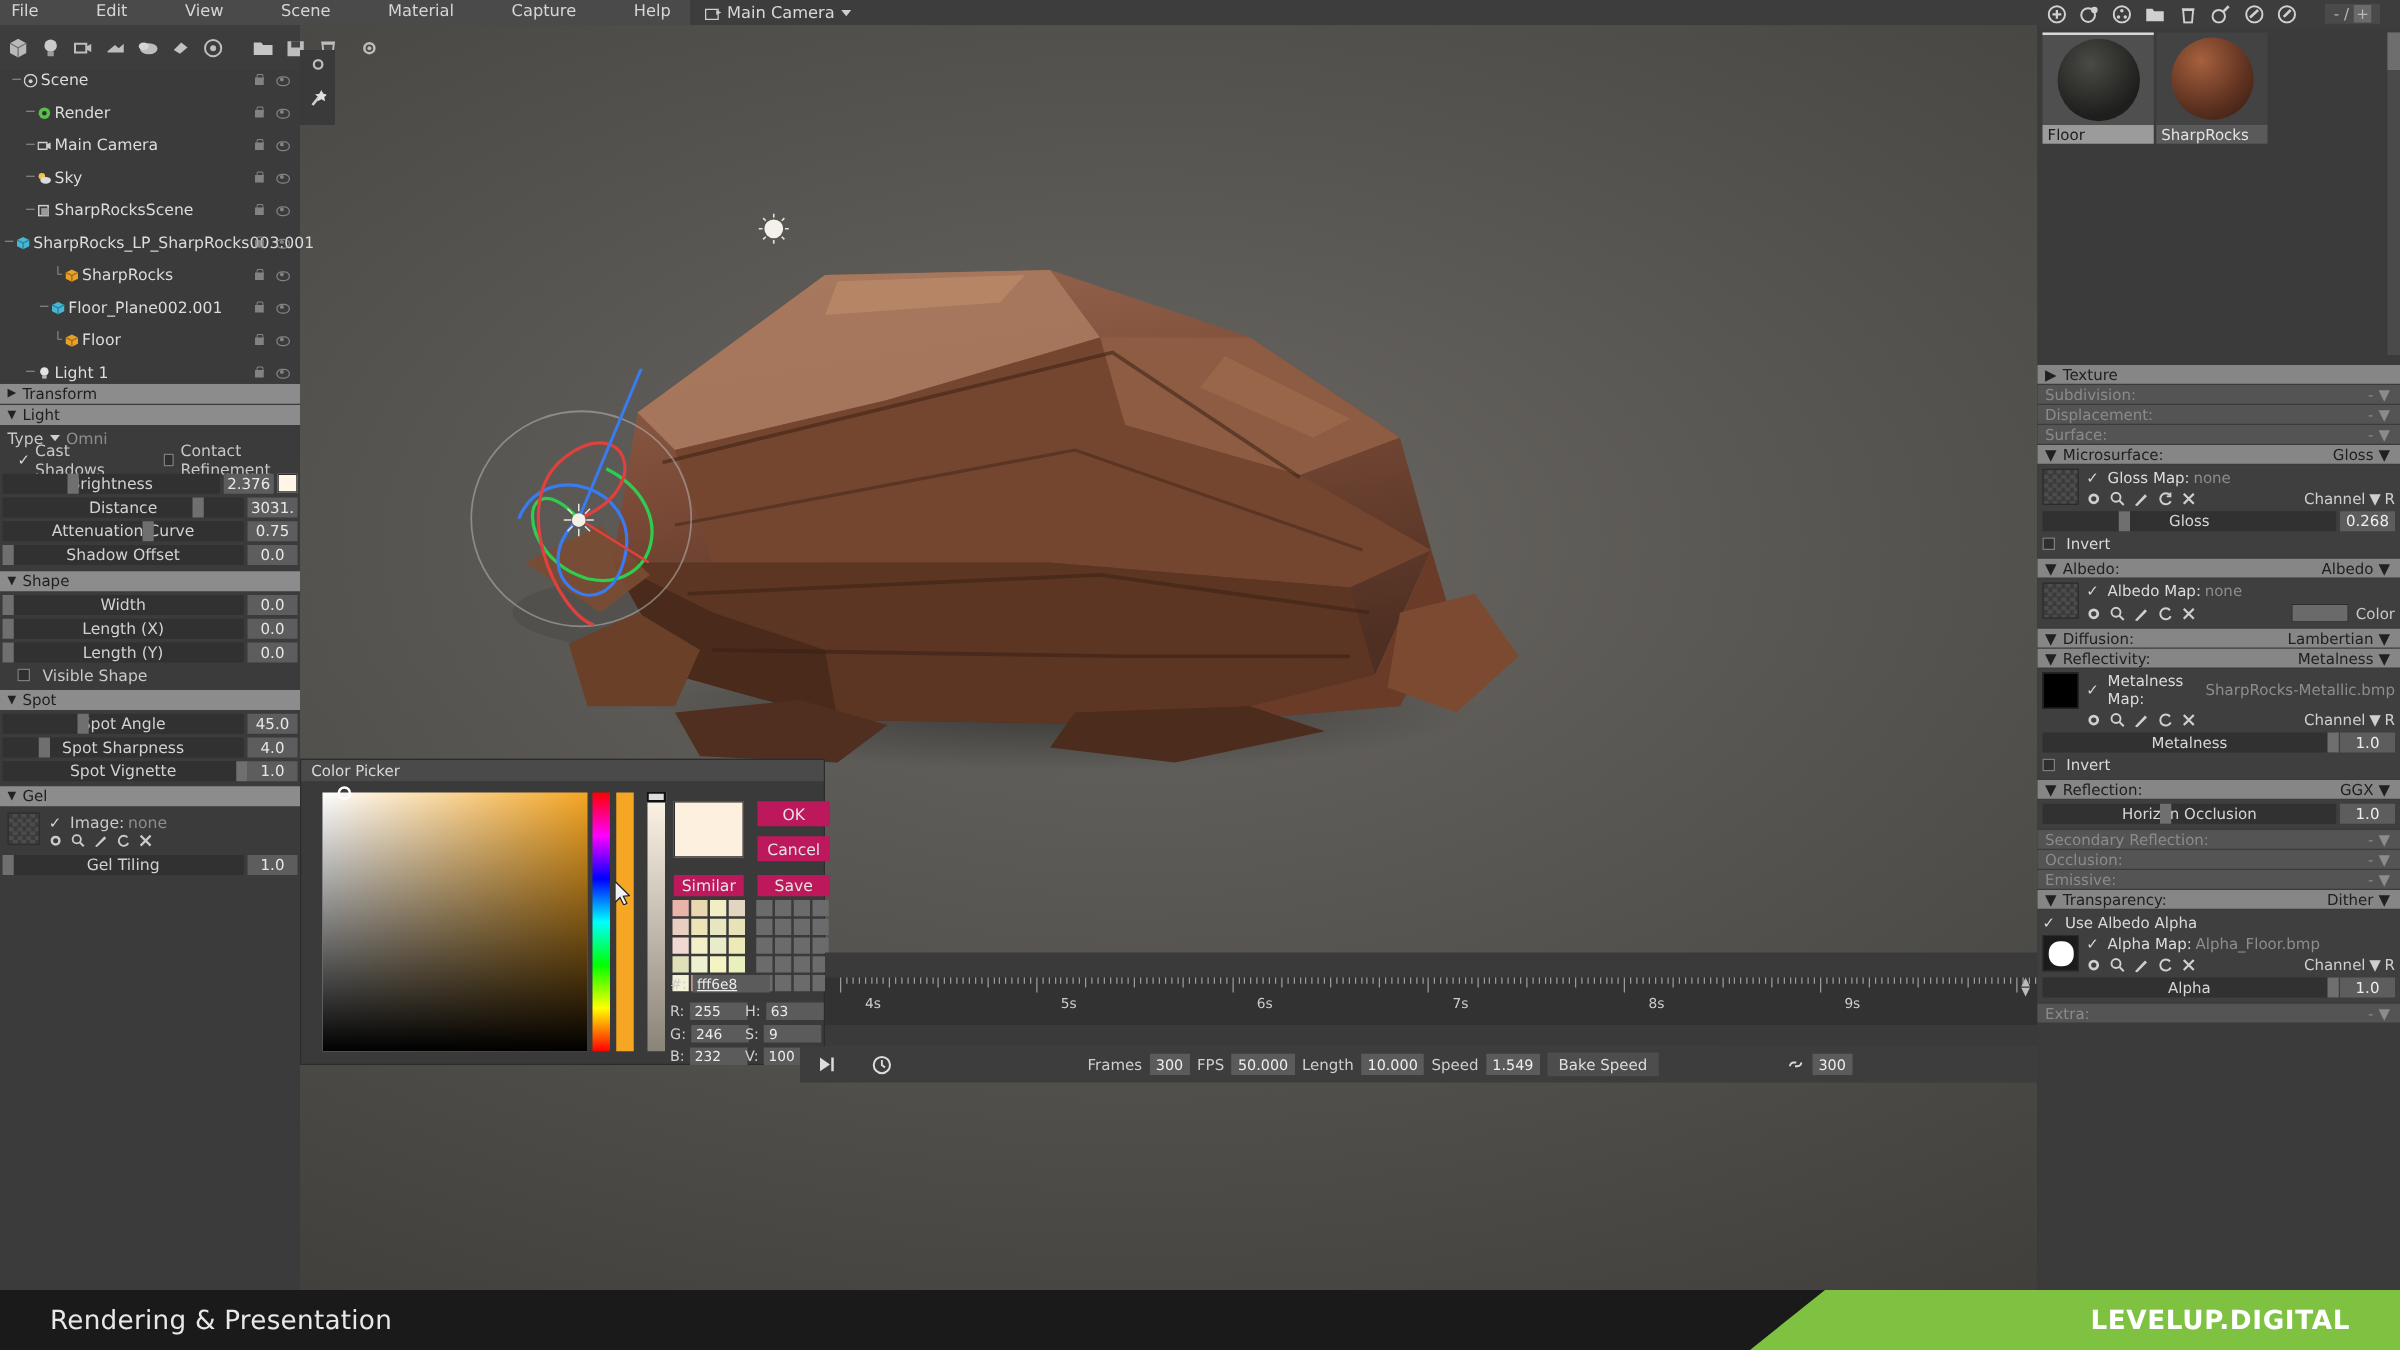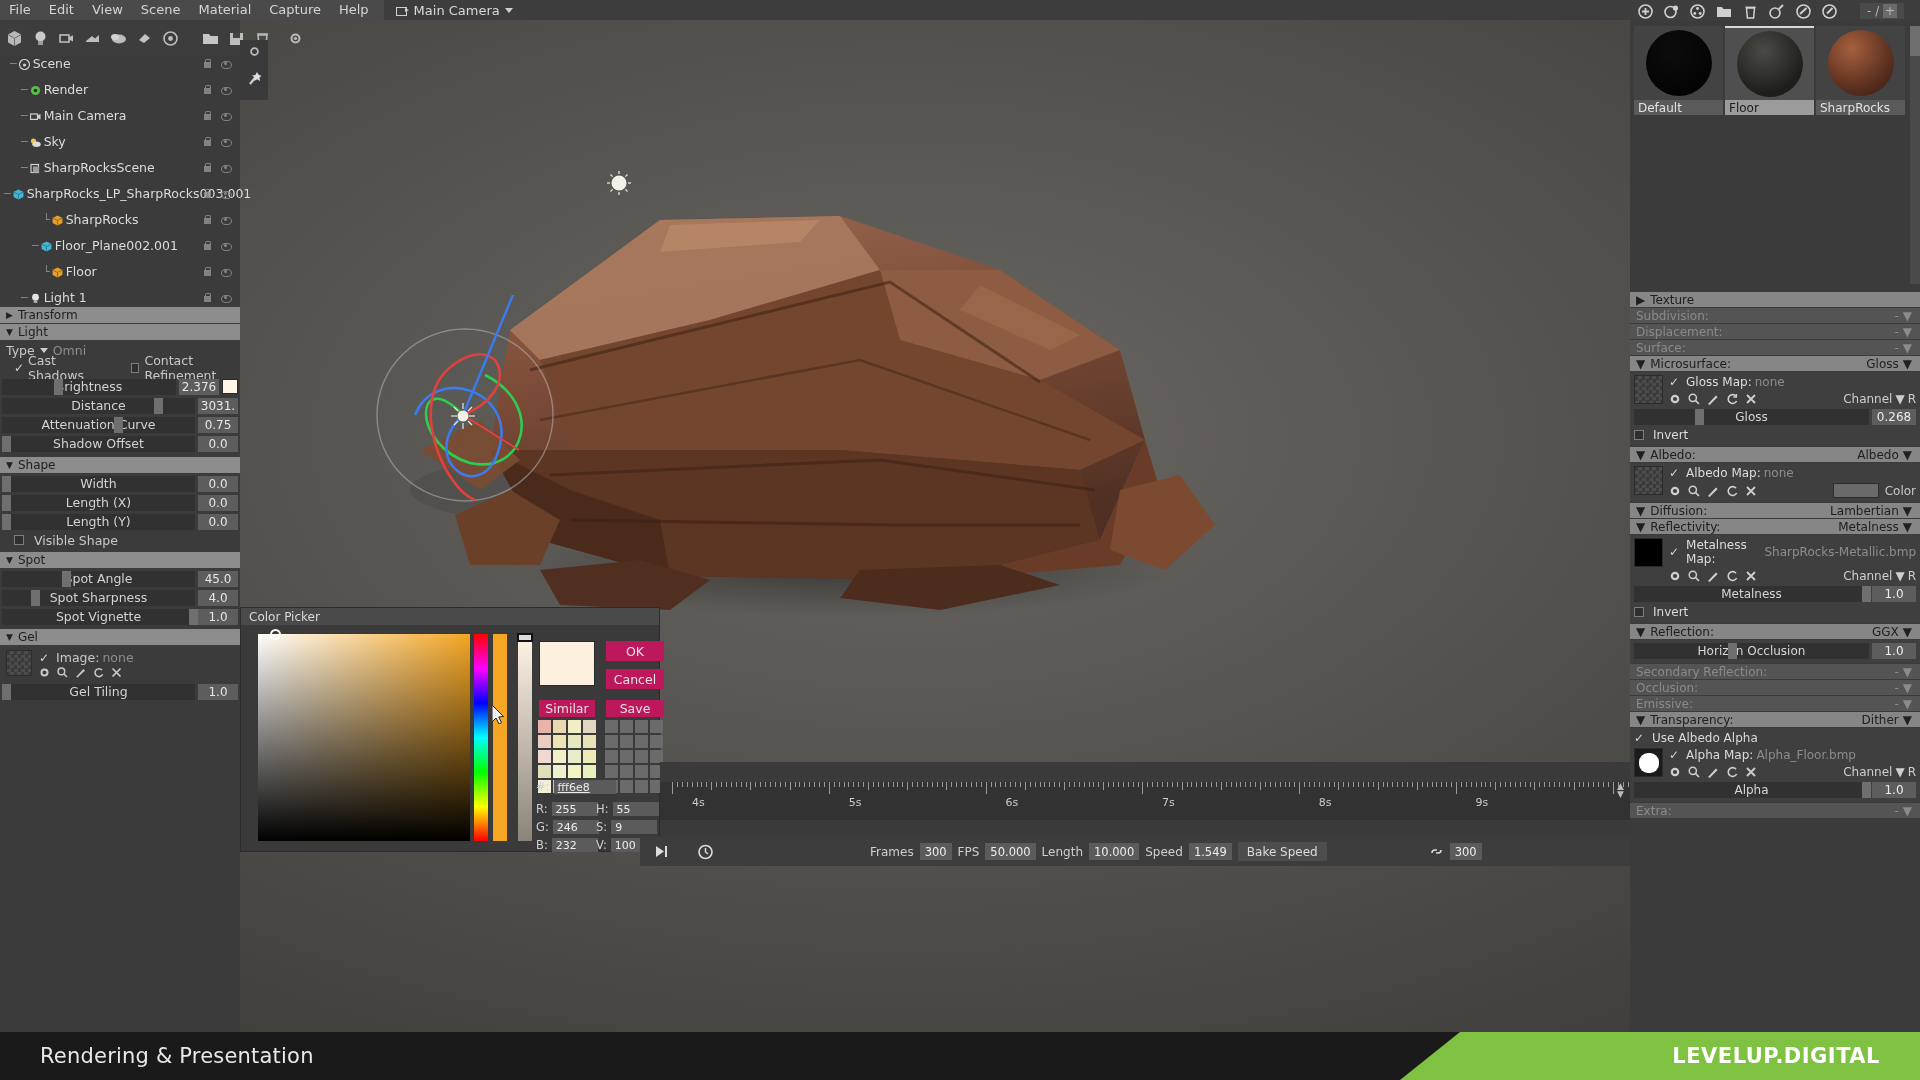--- a/index.html
+++ b/index.html
@@ -3,21 +3,21 @@
 <meta charset="utf-8">
 <style>
   * { box-sizing: border-box; margin:0; padding:0; }
   html,body { width:1920px; height:1080px; overflow:hidden; background:#3a3a3a;
     font-family:"DejaVu Sans","Liberation Sans",sans-serif; font-size:13px; color:#c8c8c8; }
   .app { position:relative; width:1920px; height:1080px; }
 
   
   .menubar { position:absolute; left:0; top:0; width:1920px; height:20px;
     background:#3d3d3d; display:flex; align-items:center; }
-  .menubar .mleft { display:flex; align-items:center; background:#4a4a4a; height:20px; padding-right:6px;}
+  .menubar .mleft { display:flex; align-items:center; background:#4a4a4a; height:20px; padding-right:6px;gap:28px;}
   .menu-item { padding:0 9px; font-size:13px; color:#d5d5d5; line-height:20px; white-space:nowrap;}
   .cam-chip { display:flex; align-items:center; gap:5px; padding-left:12px; color:#d8d8d8;}
   .cam-ico { width:13px; height:11px; position:relative; }
   .cam-ico:before{ content:""; position:absolute; left:0; top:2px; width:9px; height:7px; border:1.4px solid #cfcfcf;}
   .cam-ico:after{ content:""; position:absolute; left:9px; top:3px; border-left:4px solid #cfcfcf; border-top:2.5px solid transparent; border-bottom:2.5px solid transparent;}
   .caret-d { width:0;height:0;border-left:4px solid transparent;border-right:4px solid transparent;border-top:5px solid #cfcfcf; }
 
   
   .leftpanel { position:absolute; left:0; top:20px; width:240px; height:1060px; background:#3b3b3b; }
   .ltoolbar { height:36px; background:#3d3d3d; display:flex; align-items:center; padding-left:6px; gap:9px;}
@@ -724,21 +724,21 @@
           <span class="fld">246</span>
         </div>
         <div class="fldrow" style="left: 295px; top: 230px;">
           <span>B:</span>
           <span class="fld">232</span>
         </div>
       </div>
     <div id="hsv-rows">
         <div class="fldrow" style="left: 355px; top: 194px;">
           <span>H:</span>
-          <span class="fld">55</span>
+          <span class="fld">63</span>
           <span>°</span>
         </div>
         <div class="fldrow" style="left: 355px; top: 212px;">
           <span>S:</span>
           <span class="fld">9</span>
           <span>%</span>
         </div>
         <div class="fldrow" style="left: 355px; top: 230px;">
           <span>V:</span>
           <span class="fld">100</span>
@@ -1020,26 +1020,20 @@
         </svg>
       <span style="margin-left:12px;background:#4a4a4a;padding:1px 7px;font-size:12px;color:#b8b8b8">
         <span>-</span>
         <span>/</span>
         <span style="background:#6a6a6a;padding:0 2px">+</span>
       </span>
     </div>
 
     <div class="matgrid" id="matgrid">
         <div class="matcell">
-          <div class="matprev">
-            <div class="ball" style="background:radial-gradient(circle at 38% 32%, #0c0c0c, #000)"></div>
-          </div>
-          <div class="matname">Default</div>
-        </div>
-        <div class="matcell">
           <div class="matprev sel">
             <div class="ball" style="background:radial-gradient(circle at 40% 30%, #4a4a46, #1e1e1c 70%)"></div>
           </div>
           <div class="matname sel">Floor</div>
         </div>
         <div class="matcell">
           <div class="matprev">
             <div class="ball" style="background:radial-gradient(circle at 36% 28%, #a6603e, #5d3120 60%, #311a11)"></div>
           </div>
           <div class="matname">SharpRocks</div>

